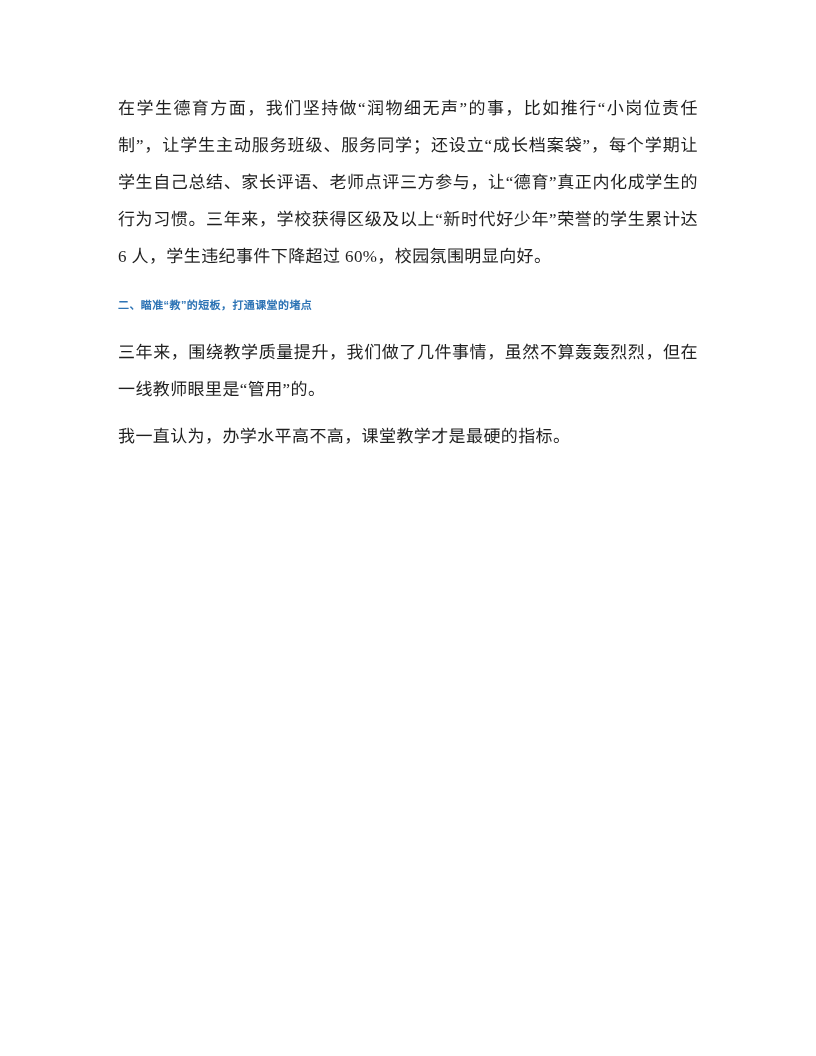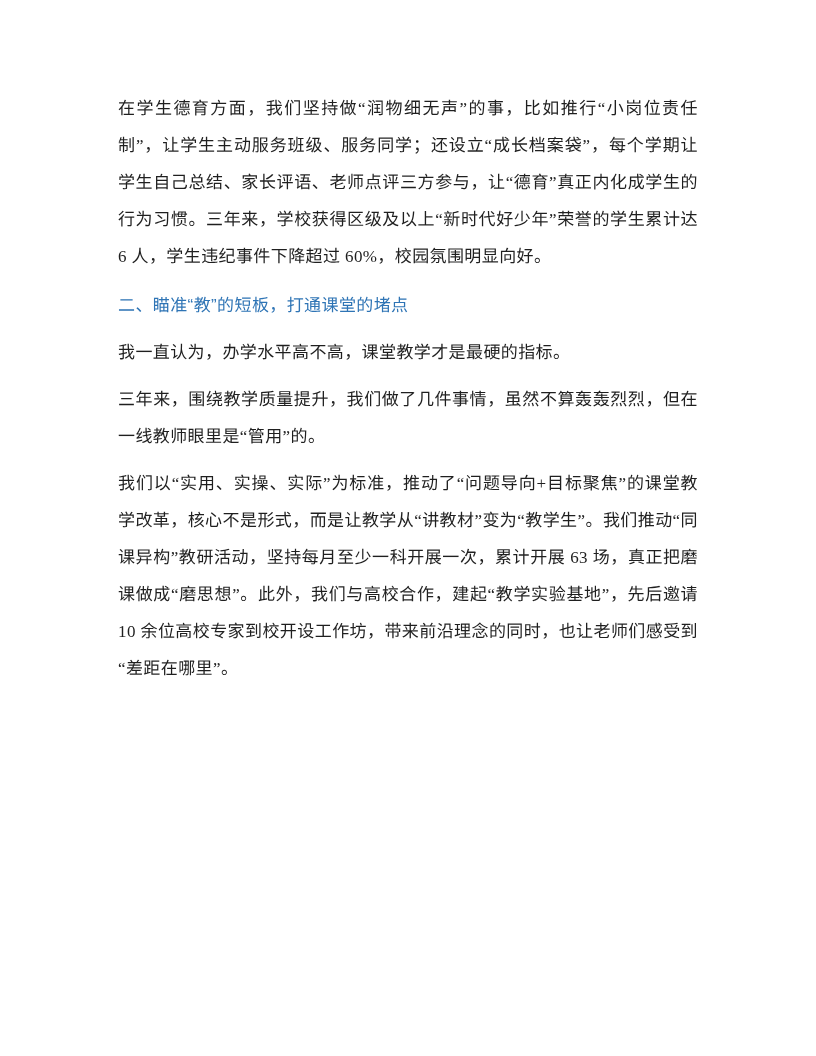--- a/index.html
+++ b/index.html
@@ -25,35 +25,34 @@
     margin: 0 0 10px 0;
     font-size: 17px;
     line-height: 37px;
     text-align: justify;
     letter-spacing: 0.4px;
     word-break: break-all;
     color: var(--text-color, #1f1f1f);
   }
   .heading {
     margin: 12px 0 10px 0;
-    font-size: 17px;
+    font-size: 11px;
     line-height: 37px;
-    font-weight: normal;
+    font-weight: bold;
     color: var(--heading-color, #2E74B5);
     letter-spacing: 0.4px;
     font-family: "Liberation Sans", "DejaVu Sans", sans-serif;
   }
 </style>
 </head>
 <body style="background: rgb(255, 255, 255);">
 
 <div class="page">
   <p class="para">在学生德育方面，我们坚持做“润物细无声”的事，比如推行“小岗位责任制”，让学生主动服务班级、服务同学；还设立“成长档案袋”，每个学期让学生自己总结、家长评语、老师点评三方参与，让“德育”真正内化成学生的行为习惯。三年来，学校获得区级及以上“新时代好少年”荣誉的学生累计达 6 人，学生违纪事件下降超过 60%，校园氛围明显向好。</p>
 
   <h2 class="heading">二、瞄准“教”的短板，打通课堂的堵点</h2>
 
+  <p class="para">三年来，围绕教学质量提升，我们做了几件事情，虽然不算轰轰烈烈，但在一线教师眼里是“管用”的。</p>
+
   <p class="para">我一直认为，办学水平高不高，课堂教学才是最硬的指标。</p>
 
-  <p class="para">三年来，围绕教学质量提升，我们做了几件事情，虽然不算轰轰烈烈，但在一线教师眼里是“管用”的。</p>
-
-  <p class="para">我们以“实用、实操、实际”为标准，推动了“问题导向+目标聚焦”的课堂教学改革，核心不是形式，而是让教学从“讲教材”变为“教学生”。我们推动“同课异构”教研活动，坚持每月至少一科开展一次，累计开展 63 场，真正把磨课做成“磨思想”。此外，我们与高校合作，建起“教学实验基地”，先后邀请 10 余位高校专家到校开设工作坊，带来前沿理念的同时，也让老师们感受到“差距在哪里”。</p>
 
 </div>
 
 </body></html>

